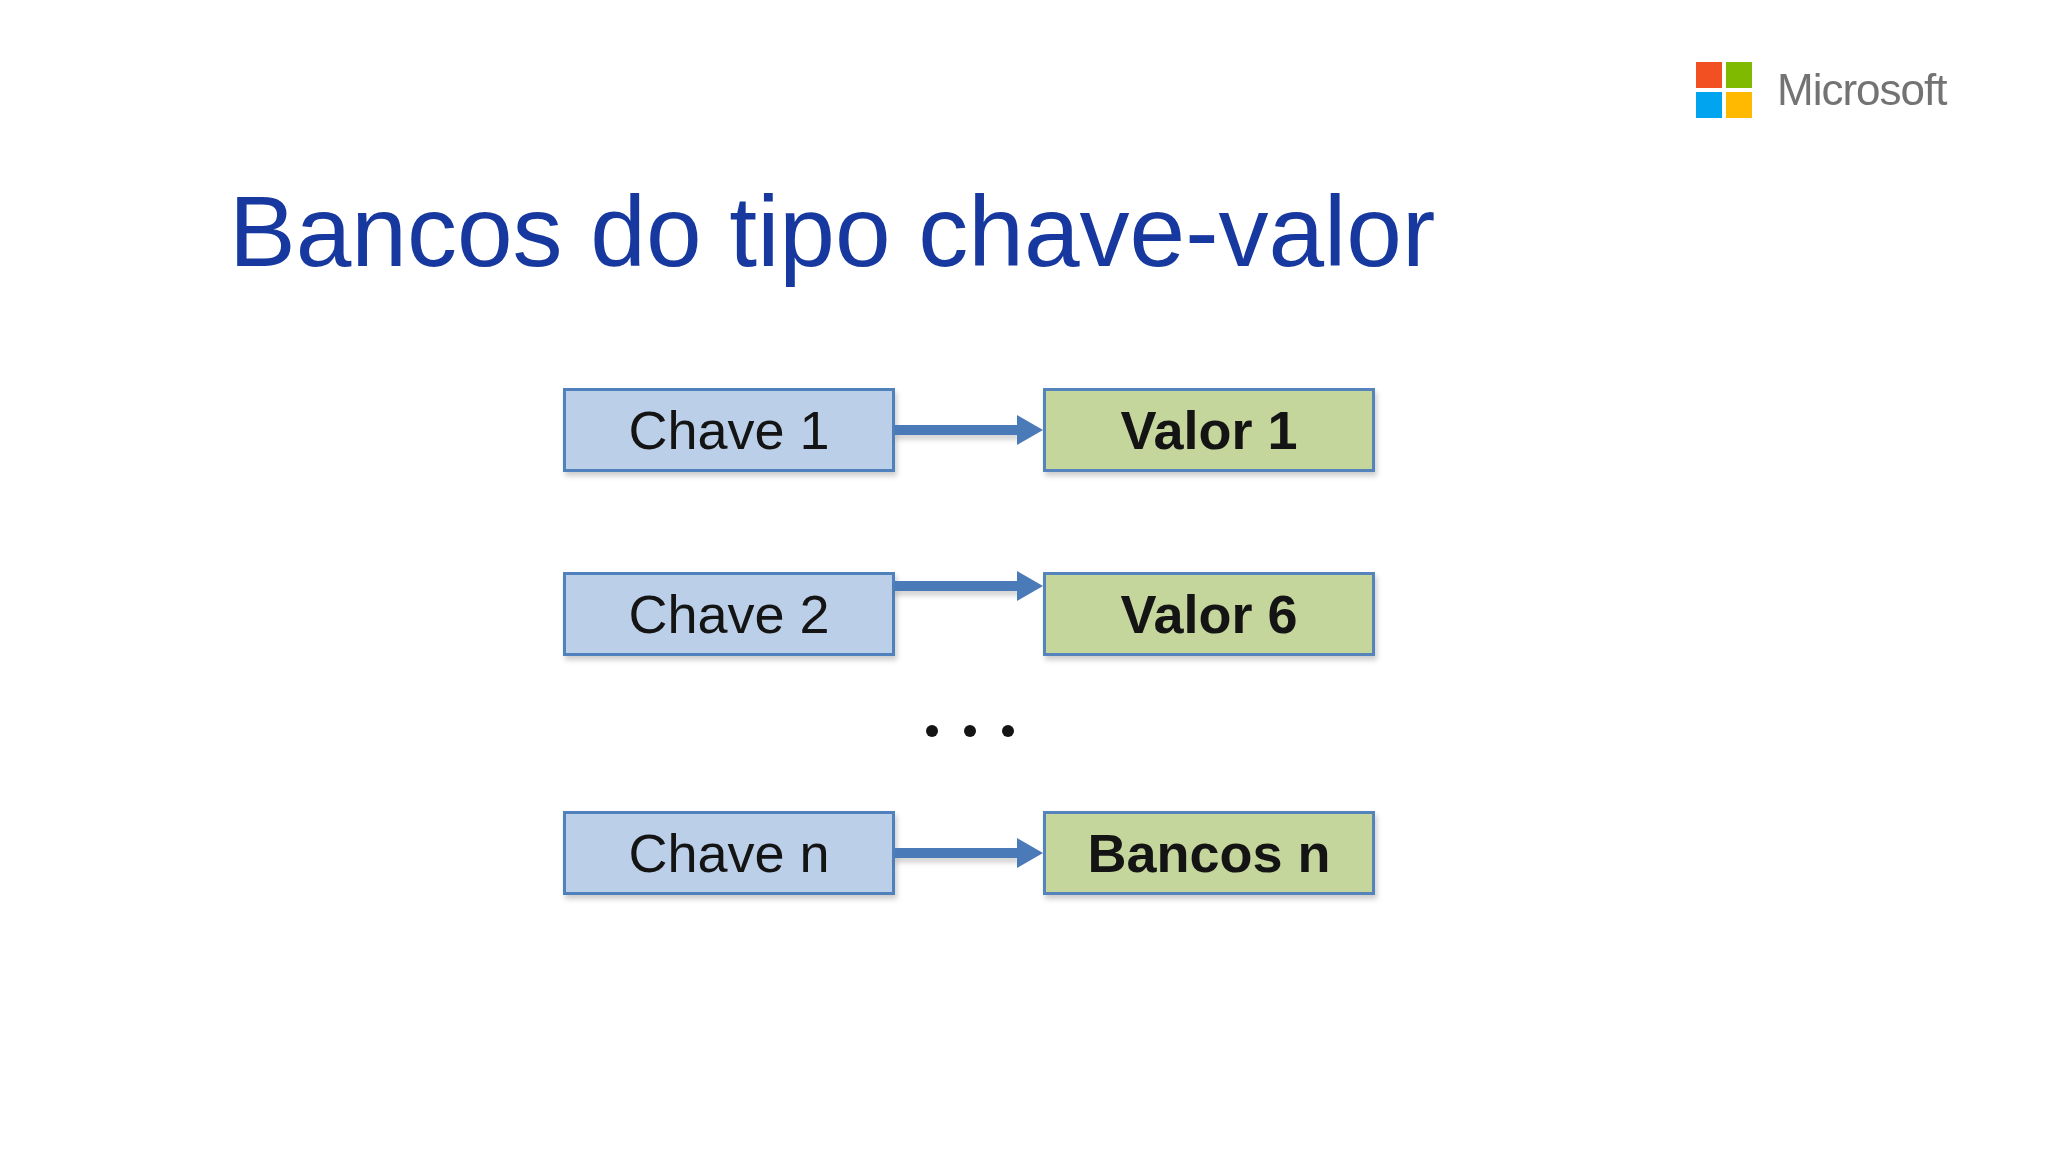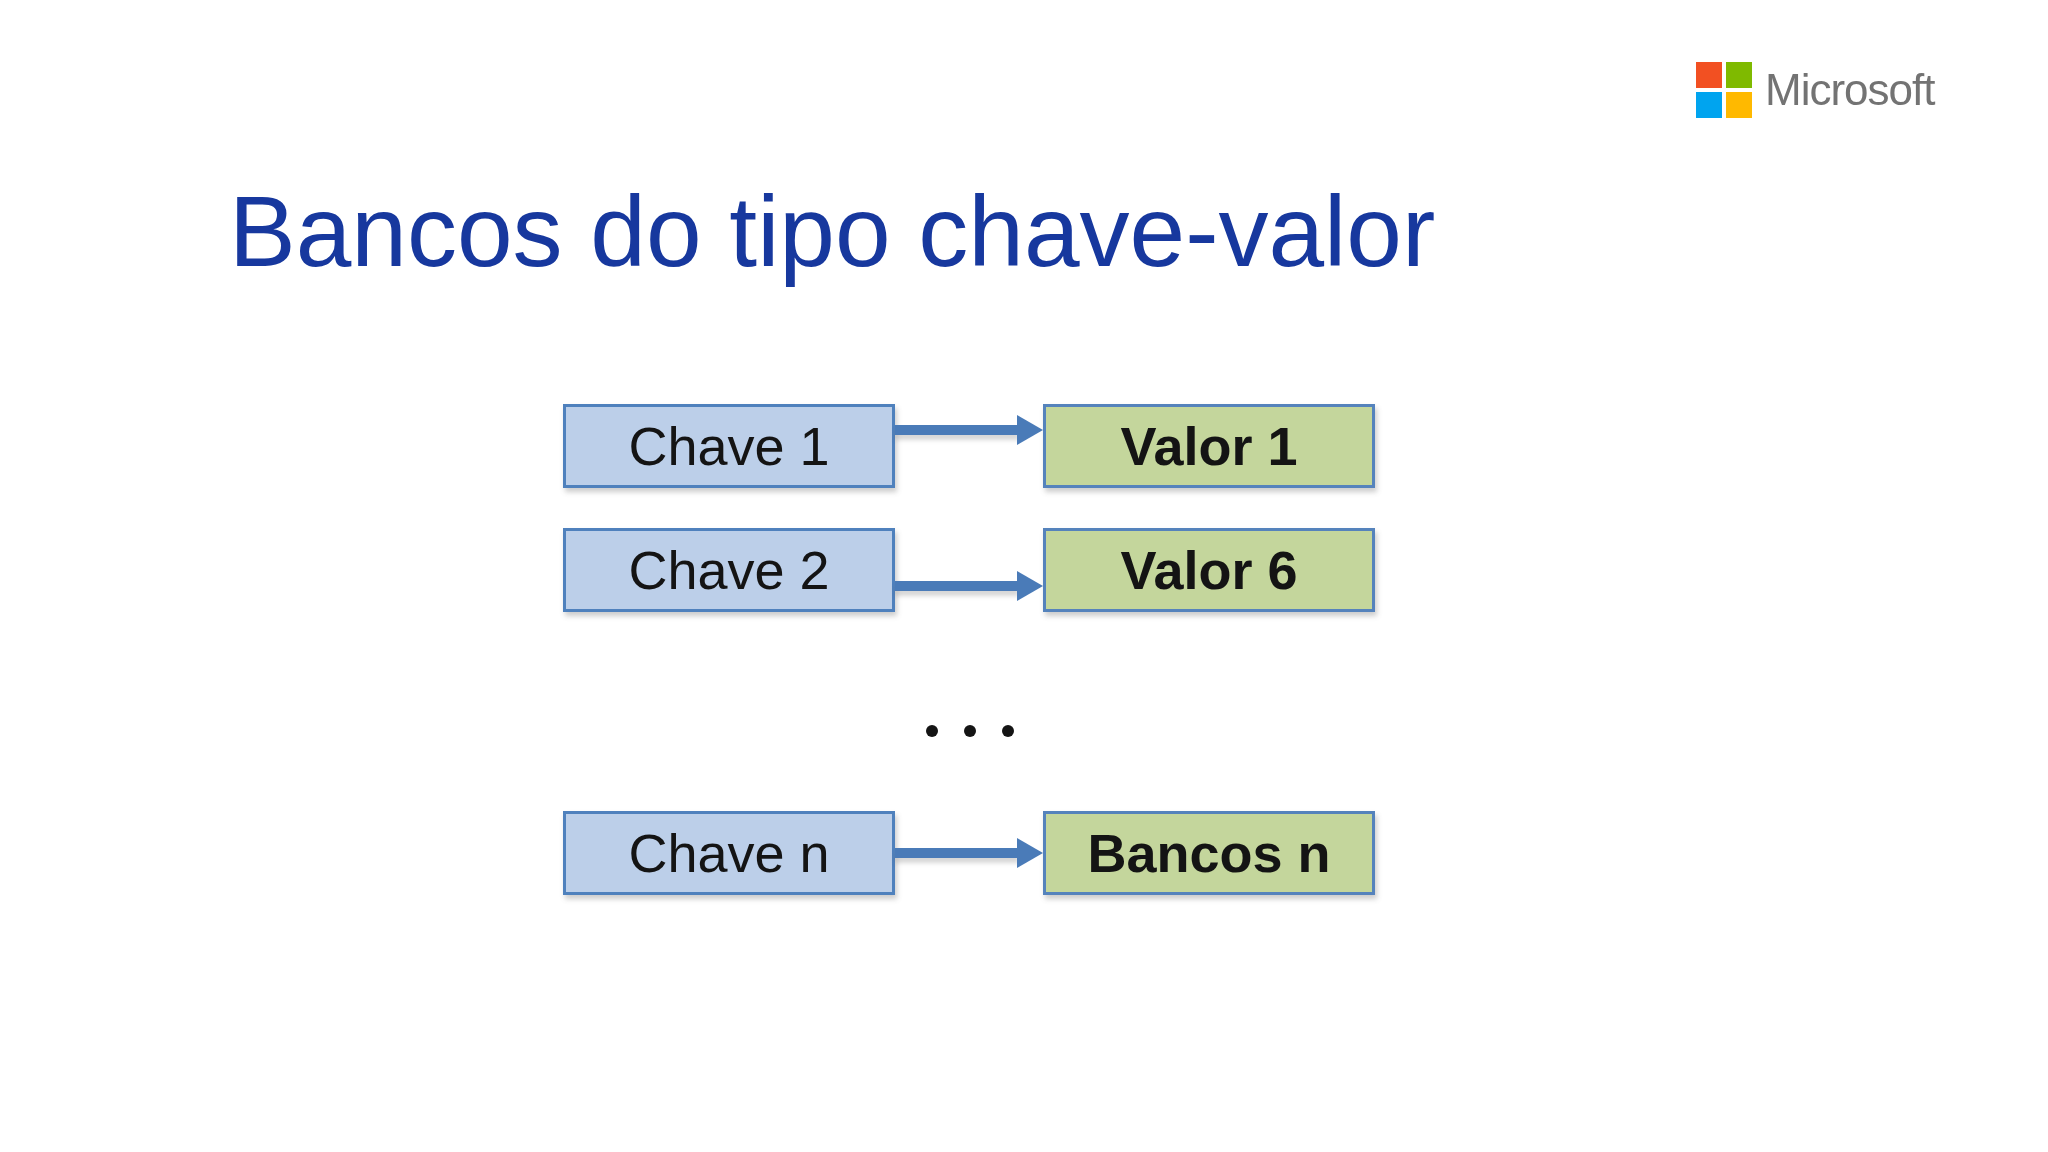--- a/index.html
+++ b/index.html
@@ -4,21 +4,21 @@
 <style>
   html,body{margin:0;padding:0;}
   body{
     width:2048px;height:1152px;position:relative;overflow:hidden;
     background:#ffffff;
     font-family:"Liberation Sans", sans-serif;
   }
   
   .ms-logo{
     position:absolute;left:1696px;top:58px;height:64px;
-    display:flex;align-items:center;gap:13px;
+    display:flex;align-items:center;gap:25px;
   }
   .ms-squares{
     display:grid;grid-template-columns:26px 26px;grid-template-rows:26px 26px;
     gap:4px;
   }
   .sq-red{background:var(--ms-red,#F25022);}
   .sq-green{background:var(--ms-green,#7FBA00);}
   .sq-blue{background:var(--ms-blue,#00A4EF);}
   .sq-yellow{background:var(--ms-yellow,#FFB900);}
   .ms-wordmark{
@@ -35,22 +35,22 @@
   
   .kv-box{
     position:absolute;width:332px;height:84px;box-sizing:border-box;
     display:flex;align-items:center;justify-content:center;
     font-size:54px;color:var(--text,#141414);
     border:3px solid var(--key-border,#4F81BD);
     box-shadow:2px 4px 5px rgba(90,90,90,0.30);
   }
   .key-box{left:563px;background:var(--key-fill,#BCCFE9);}
   .value-box{left:1043px;background:var(--value-fill,#C4D69C);border-color:var(--value-border,#4F81BD);font-weight:bold;}
-  .row-0 .kv-box{top:388px;margin-top:16px;}
-  .row-1 .kv-box{top:528px;}
+  .row-0 .kv-box{top:388px;}
+  .row-1 .kv-box{top:572px;}
   .row-2 .kv-box{top:811px;}
   .arrow-shaft{
     position:absolute;left:895px;width:124px;height:10px;
     background:var(--arrow,#4A7BB8);
     box-shadow:0 5px 4px rgba(100,100,100,0.25);
   }
   .arrow-head{
     position:absolute;left:1017px;width:0;height:0;
     border-left:26px solid var(--arrow,#4A7BB8);
     border-top:15px solid transparent;

